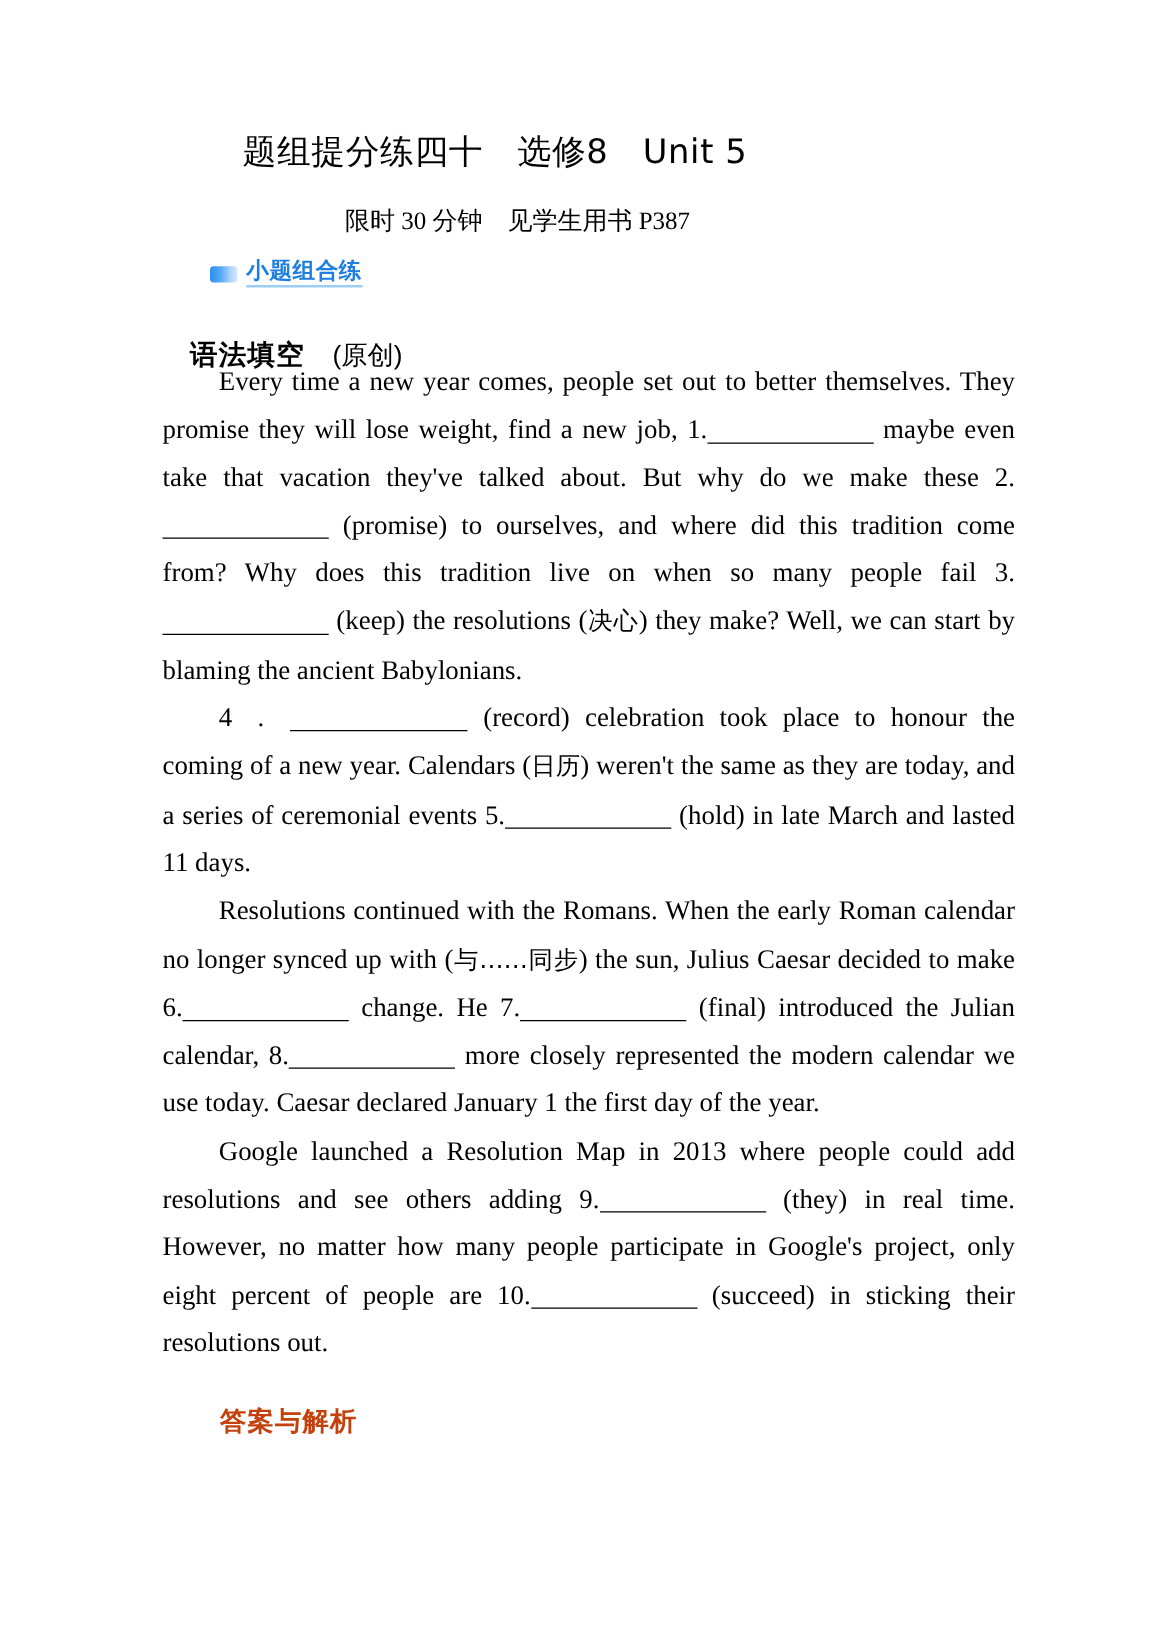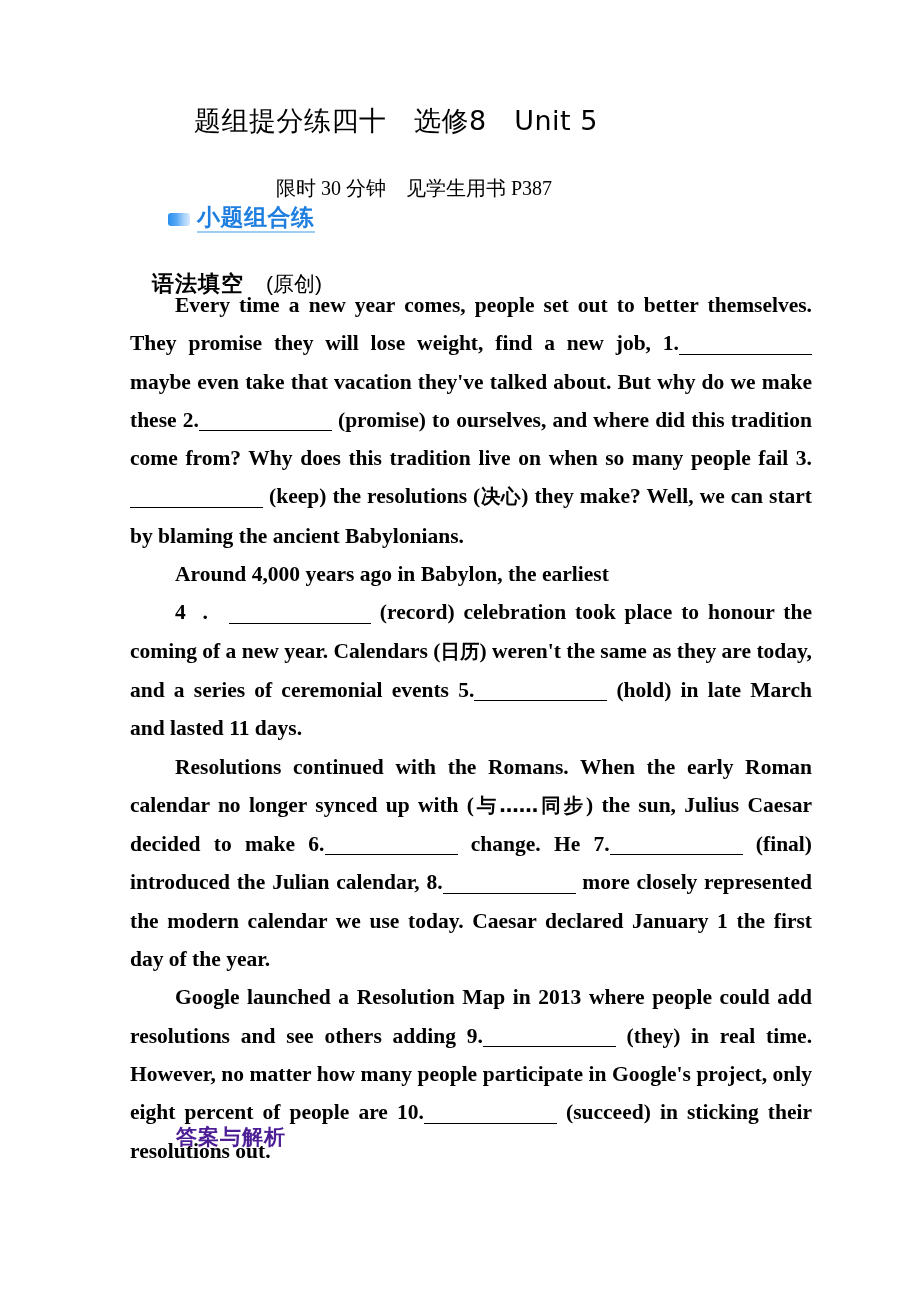--- a/index.html
+++ b/index.html
@@ -35,21 +35,20 @@
     white-space: pre;
   }
   .doc-subtitle {
     position: absolute;
     left: 0; top: 163px;
     width: 828px;
     text-align: center;
     font-family: "Liberation Serif", "DejaVu Serif", serif;
     font-size: 20px;
     white-space: pre;
-    margin-top: 12px;
   }
 
   
   .section-header {
     position: absolute;
     left: 168px; top: 206px;
     display: flex;
     align-items: center;
     height: 26px;
   }
@@ -57,21 +56,21 @@
     width: 22px;
     height: 13px;
     border-radius: 3px;
     background: linear-gradient(to right, #2a8ff0 0%, #59a8f5 40%, #a8d2fa 72%, #d8eafd 100%);
     margin-right: 7px;
     flex: none;
   }
   .sh-text {
     font-family: "DejaVu Sans", "Liberation Sans", sans-serif;
     font-weight: bold;
-    font-size: 23px;
+    font-size: 18px;
     color: #1f7fe0;
     letter-spacing: 0.5px;
     line-height: 1;
     padding-bottom: 2px;
     border-bottom: 2px solid #9ccdf5;
   }
 
   
   .subheading {
     position: absolute;
@@ -93,21 +92,20 @@
   
   .body-block {
     position: absolute;
     left: 130px;
     width: 682px;
     font-family: "Liberation Serif", "DejaVu Serif", serif;
     font-size: 21.5px;
     line-height: 38.3px;
     text-align: justify;
     text-justify: inter-word;
-    font-weight: bold;
   }
   .body-block p {
     margin: 0;
     text-indent: 45px;
   }
   .body-block p.last-left {
     text-align-last: left;
   }
 
   
@@ -134,21 +132,21 @@
     width: 17px;
   }
 
   
   .answer-key {
     position: absolute;
     left: 176px; top: 1123px;
     font-family: "DejaVu Sans", "Liberation Sans", sans-serif;
     font-weight: bold;
     font-size: 21px;
-    color: #4c1d95;
+    color: #c2410c;
     letter-spacing: 1px;
     white-space: pre;
   }
 </style>
 </head>
 <body>
 
 <div class="page">
 
   <div class="doc-title">题组提分练四十　选修8　Unit 5</div>
@@ -159,21 +157,20 @@
     <span class="sh-icon"></span>
     <span class="sh-text">小题组合练</span>
   </div>
 
   <div class="subheading">
     <span class="zh">语法填空</span><span class="paren" style="margin-left:22px;">(原创)</span>
   </div>
 
   <div class="body-block" id="passage-body" style="top: 286px;">
       <p class="last-left">Every time a new year comes, people set out to better themselves. They promise they will lose weight, find a new job, 1.<span class="blank w-std"></span> maybe even take that vacation they've talked about. But why do we make these 2.<span class="blank w-std"></span> (promise) to ourselves, and where did this tradition come from? Why does this tradition live on when so many people fail 3.<span class="blank w-std"></span> (keep) the resolutions (<span class="cjk">决心</span>) they make? Well, we can start by blaming the ancient Babylonians.</p>
-      <p class="last-left">Around 4,000 years ago in Babylon, the earliest</p>
       <p class="last-left"><span class="item4-num">4 .</span><span class="item4-gap"></span><span class="blank w-wide"></span> (record) celebration took place to honour the coming of a new year. Calendars (<span class="cjk">日历</span>) weren't the same as they are today, and a series of ceremonial events 5.<span class="blank w-std"></span> (hold) in late March and lasted 11 days.</p>
       <p class="last-left">Resolutions continued with the Romans. When the early Roman calendar no longer synced up with (<span class="cjk">与……同步</span>) the sun, Julius Caesar decided to make 6.<span class="blank w-std"></span> change. He 7.<span class="blank w-std"></span> (final) introduced the Julian calendar, 8.<span class="blank w-std"></span> more closely represented the modern calendar we use today. Caesar declared January 1 the first day of the year.</p>
       <p class="last-left">Google launched a Resolution Map in 2013 where people could add resolutions and see others adding 9.<span class="blank w-std"></span> (they) in real time. However, no matter how many people participate in Google's project, only eight percent of people are 10.<span class="blank w-std"></span> (succeed) in sticking their resolutions out.</p>
     </div>
 
   <div class="answer-key">答案与解析</div>
 
 </div>
 
 </body></html>

